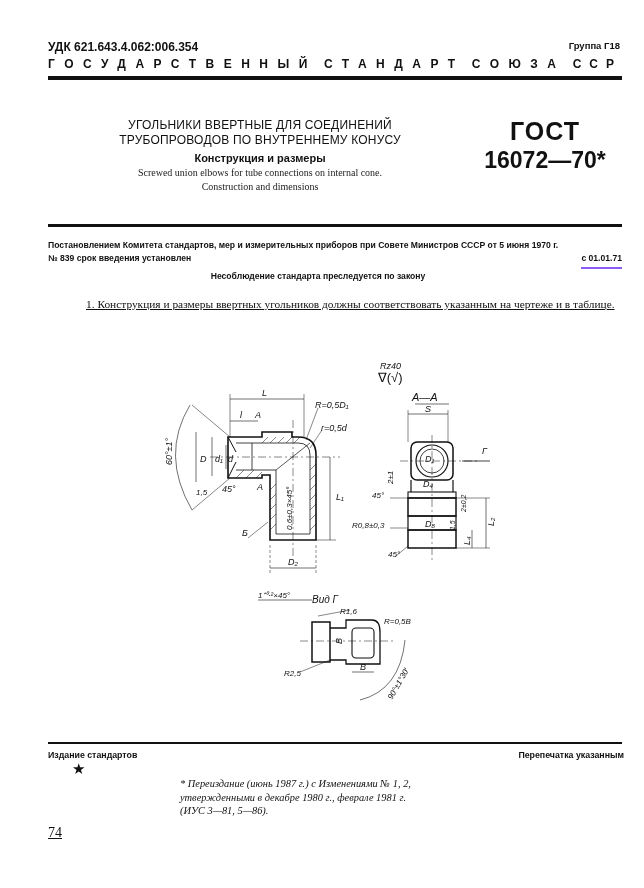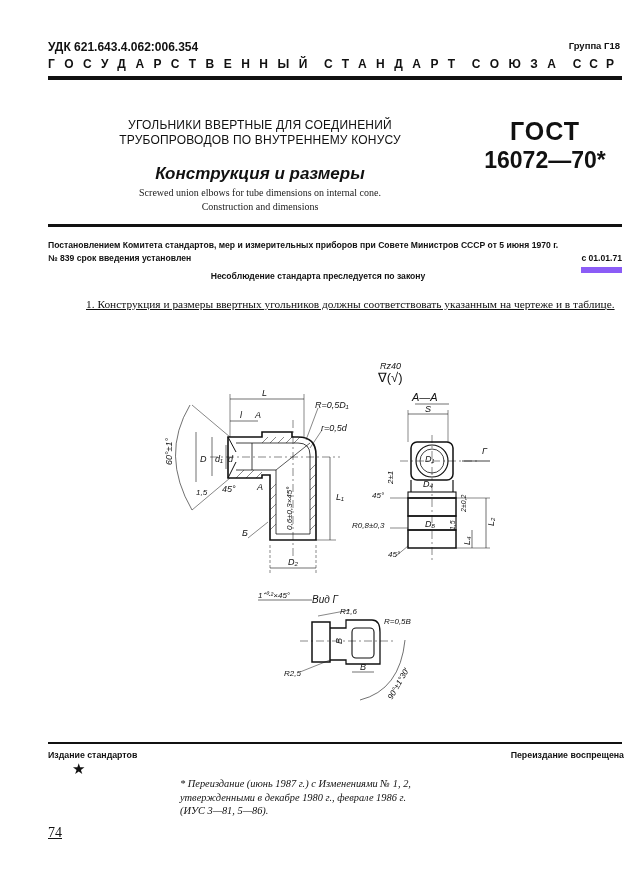--- a/index.html
+++ b/index.html
@@ -8,28 +8,28 @@
   .sans { font-family:"Liberation Sans", "DejaVu Sans", sans-serif; }
   .serif { font-family:"Liberation Serif", serif; }
   .udk { left:48px; top:40px; font-size:12px; font-weight:bold; }
   .group { right:24px; top:40px; font-size:9.5px; font-weight:bold; }
   .banner { left:48px; right:22px; top:57px; font-size:12px; font-weight:bold; display:flex; justify-content:space-between; }
   .banner span { letter-spacing:9.5px; }
   .banner span:last-child { letter-spacing:8px; }
   .rule-thick { left:48px; right:22px; height:4px; background:#111; }
   .title-block { left:100px; width:320px; top:118px; text-align:center; }
   .title-main { font-size:12px; font-weight:normal; line-height:15px; letter-spacing:0.2px; }
-  .title-sub { font-size:17px; font-weight:bold; margin-top:16px;font-style:italic; }
+  .title-sub { font-size:11px; font-weight:bold; margin-top:4px; }
   .title-en { font-size:10px; line-height:11px; margin-top:3px; color:#222; }
   .gost { left:480px; width:130px; top:117px; text-align:center; font-weight:bold; }
   .gost .l1 { font-size:25px; line-height:29px; letter-spacing:1px; }
   .gost .l2 { font-size:23px; line-height:29px; }
   .decree { left:48px; right:22px; top:239px; font-size:8.6px; font-weight:bold; line-height:13px; }
   .decree .row2 { display:flex; justify-content:space-between; }
-  .decree .date { border-bottom:6px solid #8b5cf6; padding-bottom:2px; }
+  .decree .date { border-bottom:2px solid #8b5cf6; padding-bottom:2px; }
   .law { left:0; right:8px; top:271px; text-align:center; font-size:8.6px; font-weight:bold; }
   .para { left:48px; right:22px; top:297px; font-size:11.4px; line-height:14px; text-indent:38px; text-align:justify;text-decoration:underline; }
   .drawing { left:140px; top:350px; width:400px; height:380px; }
   .footer-rule { left:48px; right:22px; top:742px; height:2px; background:#111; }
   .official { left:48px; top:750px; font-size:8.8px; font-weight:bold; }
   .reprint { right:20px; top:750px; font-size:8.8px; font-weight:bold; }
   .star { left:72px; top:760px; font-size:15px; }
   .reissue { left:180px; width:300px; top:777px; text-align:left; font-style:italic; font-size:10.4px; line-height:13.5px; }
   .pageno { left:48px; top:825px; font-size:14px;text-decoration:underline; }
   .dim { font-family:"Liberation Sans", sans-serif; font-style:italic; font-size:9px; fill:#111; }
@@ -45,21 +45,21 @@
   <span>СТАНДАРТ</span>
   <span>СОЮЗА</span>
   <span>ССР</span>
 </div>
 <div class="abs rule-thick" style="top:76px;"></div>
 
 <div class="abs title-block">
   <div class="title-main sans">УГОЛЬНИКИ ВВЕРТНЫЕ ДЛЯ СОЕДИНЕНИЙ</div>
   <div class="title-main sans">ТРУБОПРОВОДОВ ПО ВНУТРЕННЕМУ КОНУСУ</div>
   <div class="title-sub sans">Конструкция и размеры</div>
-  <div class="title-en serif">Screwed union elbows for tube dimensions on internal cone.</div>
+  <div class="title-en serif">Screwed union elbows for tube connections on internal cone.</div>
   <div class="title-en serif">Construction and dimensions</div>
 </div>
 
 <div class="abs gost sans">
   <div class="l1">ГОСТ</div>
   <div class="l2">16072—70*</div>
 </div>
 
 <div class="abs rule-thick" style="top:224px;height:3px;"></div>
 
@@ -221,20 +221,20 @@
     <text x="384" y="624" font-size="8">R=0,5В</text>
     <text x="342" y="644" transform="rotate(-90 342 644)">В</text>
     <text x="360" y="670">В</text>
     <text x="284" y="676" font-size="8">R2,5</text>
     <text x="392" y="700" font-size="8" transform="rotate(-60 392 700)">90°±1°30′</text>
   </g>
 </svg>
 
 <div class="abs footer-rule"></div>
 <div class="abs official sans">Издание стандартов</div>
-<div class="abs reprint sans">Переиздание воспрещена</div>
+<div class="abs reprint sans">Перепечатка указанным</div>
 <div class="abs star">★</div>
 <div class="abs reissue serif">
   <div>* Переиздание (июнь 1987 г.) с Изменениями № 1, 2,</div>
-  <div>утвержденными в декабре 1980 г., феврале 1986 г.</div>
+  <div>утвержденными в декабре 1980 г., феврале 1981 г.</div>
   <div>(ИУС 3—81, 5—86).</div>
 </div>
 <div class="abs pageno serif">74</div>
 
 </body></html>

